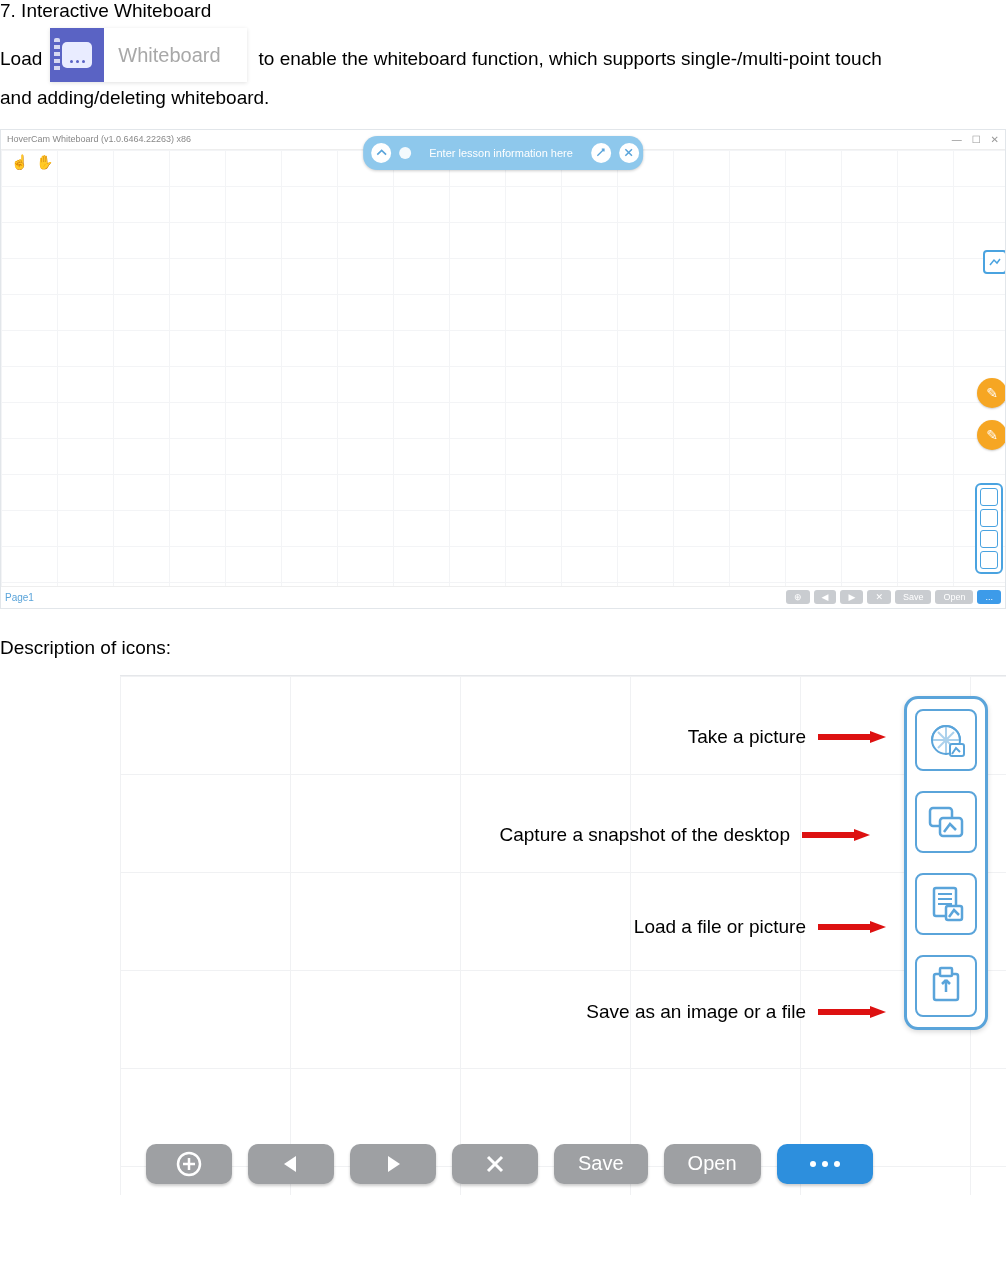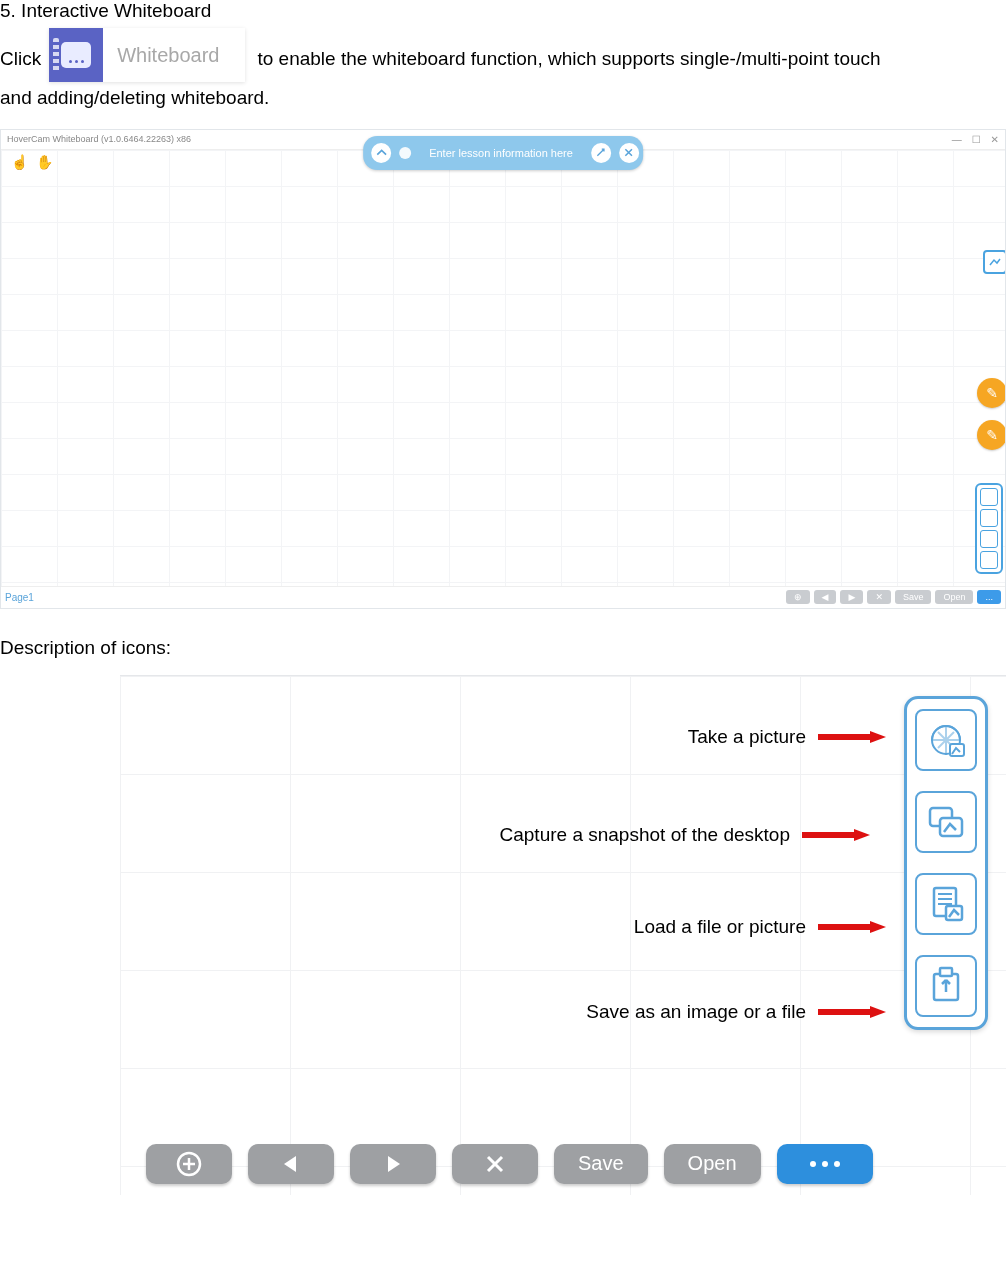--- a/index.html
+++ b/index.html
@@ -172,24 +172,24 @@
   .shot2 .bottombar .bb svg{ width:26px; height:26px; fill:#fff; }
   .shot2 .bottombar .bb.blue .dots{ display:flex; gap:6px;}
   .shot2 .bottombar .bb.blue .dots span{width:6px;height:6px;border-radius:50%;background:#fff;}
 
   .red-arrow line{ stroke:#d11; stroke-width:6; }
   .red-arrow polygon{ fill:#d11; }
 </style>
 </head>
 <body>
 
-<div class="heading">5. Interactive Whiteboard</div>
+<div class="heading">7. Interactive Whiteboard</div>
 
 <div class="intro-line">
-  <span class="pre">Click</span>
+  <span class="pre">Load</span>
 
   <span class="wb-btn">
     <span class="wb-icon">
       <span class="binder"></span>
       <span class="board">
           <span class="dots">
             <span></span>
             <span></span>
             <span></span>
           </span>

